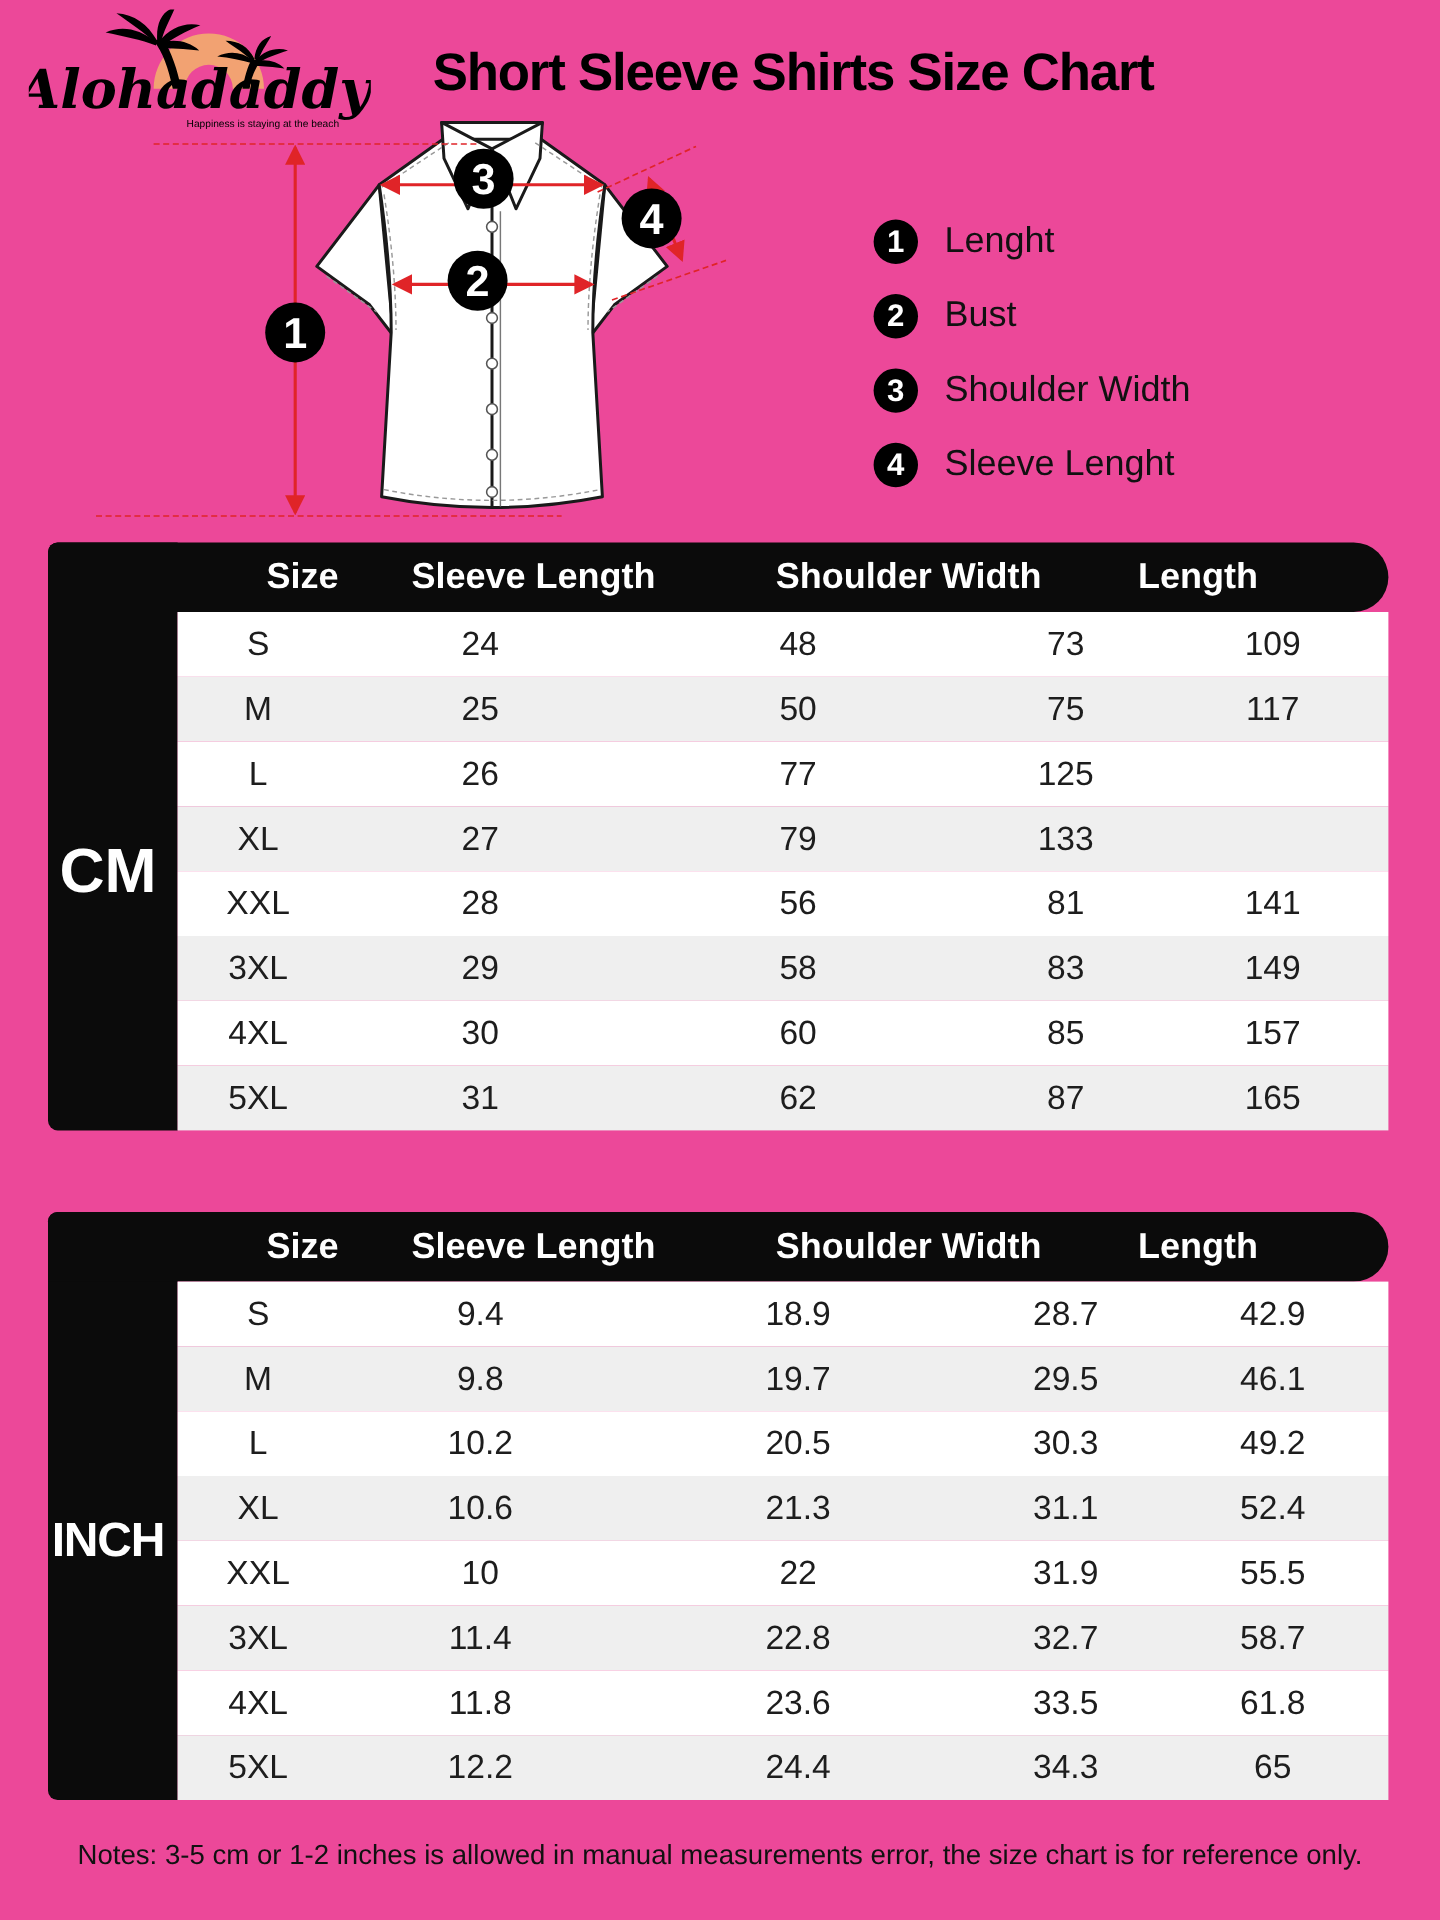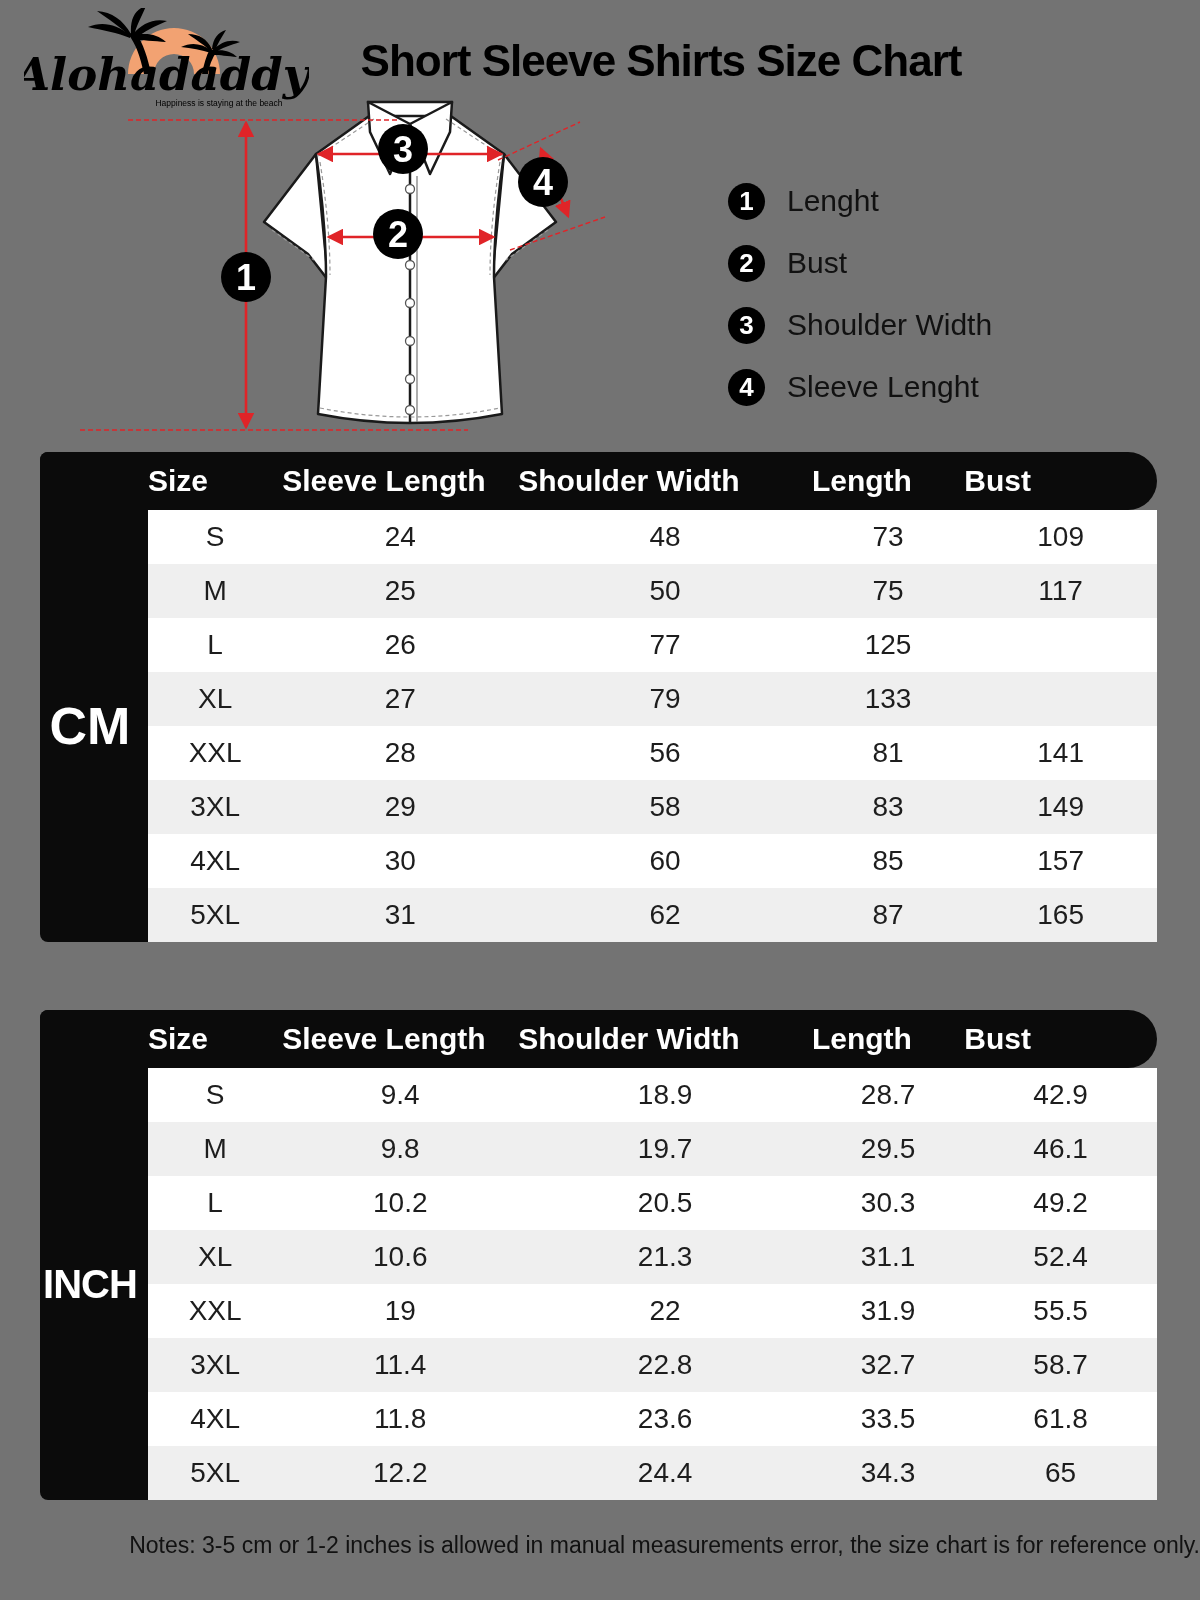--- a/index.html
+++ b/index.html
@@ -4,21 +4,21 @@
 <style>
   :root{
     --red:#e02428;
     --orange:#f2a272;
     --black:#0b0b0b;
     --rowalt:#efefef;
   }
   *{margin:0;padding:0;box-sizing:border-box;}
   html,body{background:#fff;}
   body{font-family:"Liberation Sans","DejaVu Sans",sans-serif;color:#111;}
-  .page{position:relative;width:1200px;height:1600px;margin:0 auto;background:#737373;overflow:hidden;}
+  .page{position:relative;width:1200px;height:1600px;margin:0 auto;background:#ec4899;overflow:hidden;}
 
   
   .logo{position:absolute;left:24px;top:8px;width:285px;height:108px;}
   .title{position:absolute;left:316px;top:36px;width:690px;text-align:center;
          font-size:44px;font-weight:bold;letter-spacing:-1px;color:#000;}
 
   
   .diagram{position:absolute;left:68px;top:92px;width:548px;height:366px;}
 
   .legend{position:absolute;left:728px;top:170px;width:330px;}
@@ -29,38 +29,38 @@
   .legend-label{font-size:30px;color:#111;}
 
   
   .sizetable{position:absolute;left:40px;width:1117px;}
   .sizetable .sidebar{position:absolute;left:0;top:0;bottom:0;width:108px;
                       background:var(--black);border-radius:8px 0 0 8px;}
   .sizetable .header{position:relative;z-index:1;height:58px;background:var(--black);
                      border-radius:8px 29px 29px 0;}
   .cols{margin-left:108px;height:100%;display:grid;
         grid-template-columns:13.3% 23.4% 29.1% 15.1% 19.1%;
-        align-items:center;text-align:left;}
+        align-items:center;text-align:right;gap:28px;}
   .header .cols div{color:#fff;font-weight:bold;font-size:30px;}
   .rows{margin-left:108px;position:relative;z-index:1;}
   .trow{display:grid;grid-template-columns:13.3% 23.4% 29.1% 15.1% 19.1%;
         height:54px;align-items:center;text-align:center;background:#fff;}
   .trow.alt{background:var(--rowalt);}
   .trow div{font-size:28px;color:#1d1d1d;}
   .unit{position:absolute;left:0;top:58px;width:100px;height:432px;z-index:2;
         display:flex;align-items:center;justify-content:center;
         color:#fff;font-weight:bold;}
   .unit.cm{font-size:52px;}
   .unit.inch{font-size:40px;letter-spacing:-1px;}
 
   #table-cm{top:452px;}
   #table-inch{top:1010px;}
 
   
-  .notes{position:absolute;left:0;top:1532px;width:100%;text-align:right;
+  .notes{position:absolute;left:0;top:1532px;width:100%;text-align:center;
          font-size:23px;color:#111;}
 </style>
 </head>
 <body>
 
 <div class="page">
 
   <svg class="logo" viewBox="0 0 285 108">
     <g>
       <path d="M104,66 A46,46 0 0 1 196,66 L170,66 A20,20 0 0 0 130,66 Z" fill="var(--orange)"></path>
@@ -290,21 +290,21 @@
         </div>
         <div class="trow alt">
           <div>XL</div>
           <div>10.6</div>
           <div>21.3</div>
           <div>31.1</div>
           <div>52.4</div>
         </div>
         <div class="trow">
           <div>XXL</div>
-          <div>19</div>
+          <div>10</div>
           <div>22</div>
           <div>31.9</div>
           <div>55.5</div>
         </div>
         <div class="trow alt">
           <div>3XL</div>
           <div>11.4</div>
           <div>22.8</div>
           <div>32.7</div>
           <div>58.7</div>

